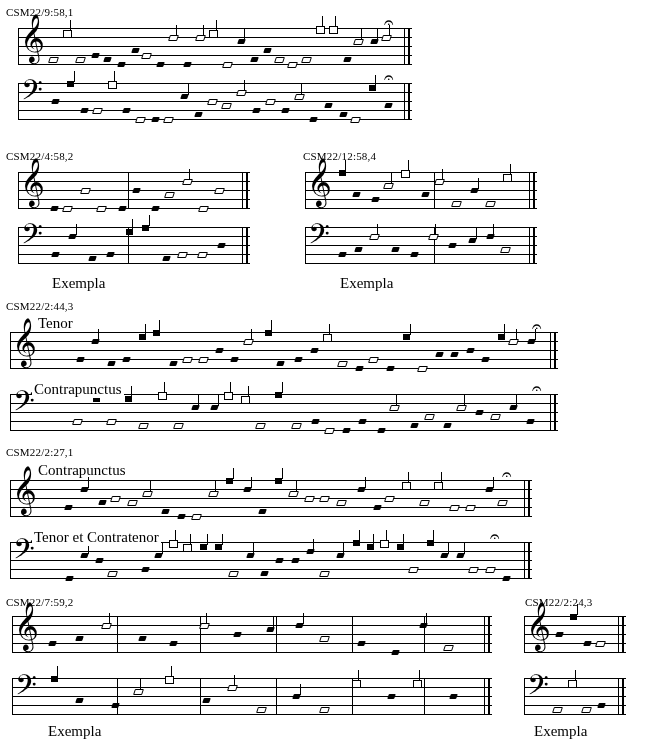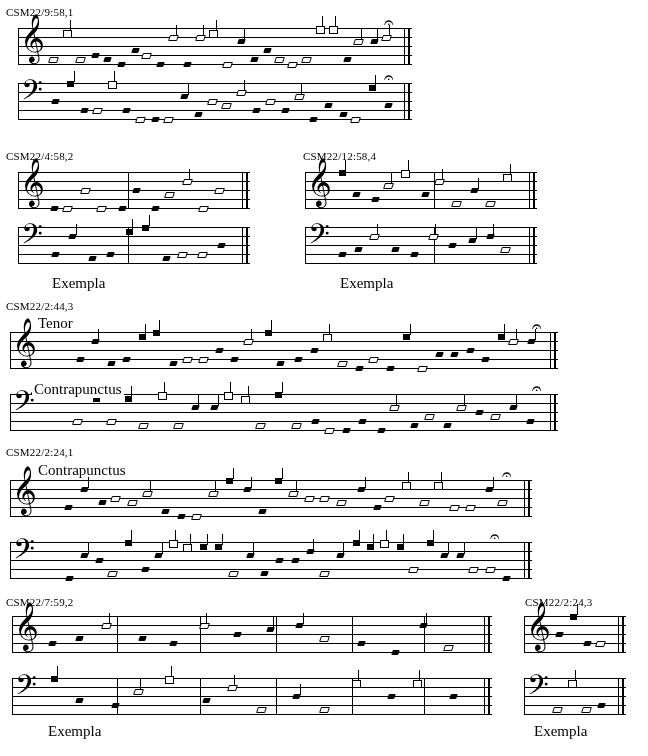--- a/index.html
+++ b/index.html
@@ -367,21 +367,21 @@
       <div class="stem" style="left: 453.5px; top: 63px;"></div>
       <div class="nh" style="left: 466.2px; top: 77.5px;"></div>
       <div class="nh void" style="left: 481px; top: 82px;"></div>
       <div class="nh" style="left: 499.6px; top: 73px;"></div>
       <div class="stem" style="left: 506.1px; top: 63px;"></div>
       <div class="nh" style="left: 517.1px; top: 86.5px;"></div>
     </div>
   <div class="blk lbl" style="left:32px;top:381px;background:#fff;padding:0 2px;">Contrapunctus</div>
 
   <div class="blk" style="left:6px;top:446px;">
-    <div class="sig">CSM22/2:24,1</div>
+    <div class="sig">CSM22/2:27,1</div>
   </div>
   <div class="blk lbl" style="left:38px;top:462px;">Contrapunctus</div>
 
   <div class="sysbox" id="sys5" style="left:10px;top:480px;width:522px;height:110px;">
     <div class="brace" style="left:0;top:0;height:37px;"></div>
     <div class="staff" style="left:0;top:0;width:522px;"></div>
     <div class="clef g" style="left:2px;">𝄞</div>
     <div class="ferm" style="left:492px;top:-14px;">𝄐</div>
     <div class="endbar" style="left:514px;top:0;">
       <i style="left:0;width:1px;"></i>
@@ -476,20 +476,21 @@
       <div class="nh sq" style="left: 416.9px; top: 59.5px;"></div>
       <div class="stem" style="left: 423.4px; top: 49.5px;"></div>
       <div class="nh" style="left: 431.4px; top: 73px;"></div>
       <div class="stem" style="left: 437.9px; top: 63px;"></div>
       <div class="nh" style="left: 447px; top: 73px;"></div>
       <div class="stem" style="left: 453.5px; top: 63px;"></div>
       <div class="nh void" style="left: 459px; top: 86.5px;"></div>
       <div class="nh void" style="left: 476.2px; top: 86.5px;"></div>
       <div class="nh" style="left: 493.1px; top: 95.5px;"></div>
     </div>
+  <div class="blk lbl" style="left:32px;top:529px;background:#fff;padding:0 2px;">Tenor et Contratenor</div>
 
   <div class="blk" style="left:6px;top:596px;">
     <div class="sig">CSM22/7:59,2</div>
   </div>
 
   <div class="sysbox" id="sys6" style="left:12px;top:616px;width:480px;height:110px;">
     <div class="brace" style="left:0;top:0;height:37px;"></div>
     <div class="staff" style="left:0;top:0;width:480px;"></div>
     <div class="clef g" style="left:2px;">𝄞</div>
     <div class="bar" style="left:105px;"></div>

